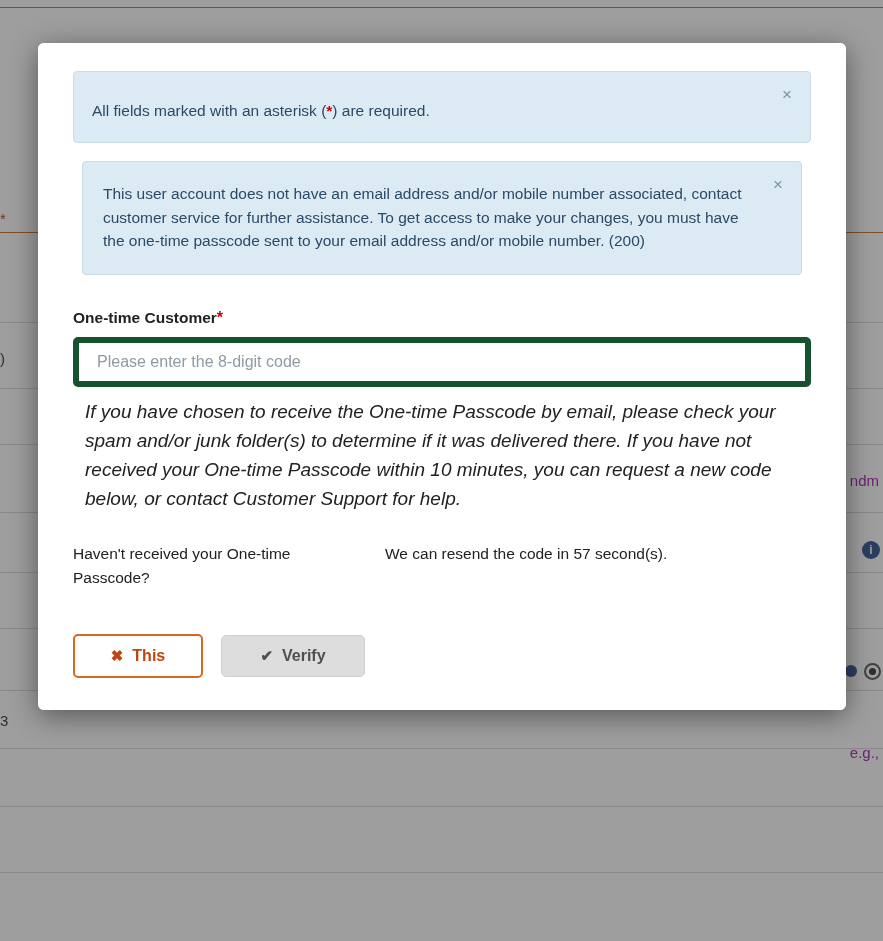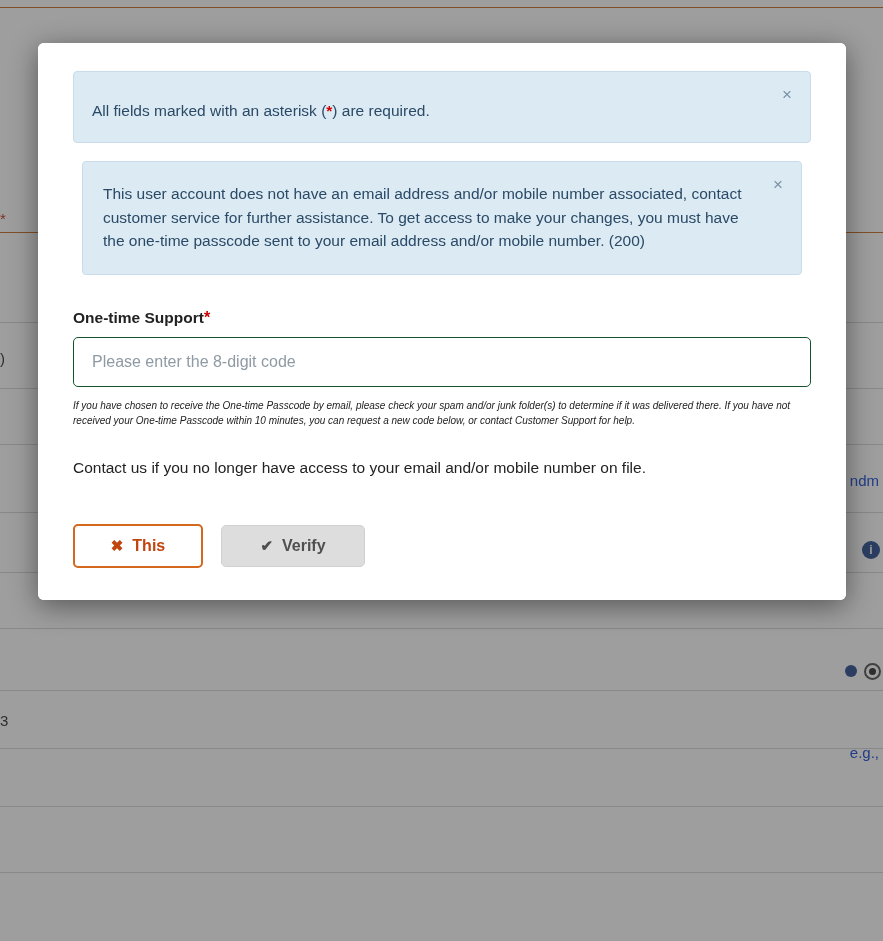--- a/index.html
+++ b/index.html
@@ -48,21 +48,21 @@
     position: absolute;
     left: 0;
     font-size: 15px;
     color: #333;
     font-family: "Liberation Sans", sans-serif;
   }
   .bg-right-text {
     position: absolute;
     right: 4px;
     font-size: 15px;
-    color: #1d4ed8;
+    color: #a21caf;
   }
   .bg-accent-text { color: #c0392b; }
 
   .bg-circle-icon {
     position: absolute;
     width: 18px; height: 18px;
     border-radius: 50%;
     background: #2e5090;
     color: #fff;
     font-size: 12px;
@@ -176,35 +176,35 @@
   .field-label .star {
     color: #cc0000;
     font-weight: bold;
     font-size: 16px;
   }
   .otp-input {
     display: block;
     width: 100%;
     margin-top: 10px;
     height: 50px;
-    border: 1px solid #14532d;
+    border: 6px solid #14532d;
     border-radius: 5px;
     padding: 10px 18px;
     font-size: 16px;
     color: #333;
     font-family: "Liberation Sans", sans-serif;
     background: #fff;
   }
   .otp-input::placeholder {
     color: #8f9aa3;
   }
 
   .help-italic {
-    margin: 11px 0 0 0;
-    font-size: 10px;
+    margin: 11px 0 0 12px;
+    font-size: 19px;
     font-style: italic;
     line-height: 1.52;
     color: #222;
   }
 
   .resend-row {
     display: flex;
     margin-top: 28px;
     font-size: 15.5px;
     color: #222;
@@ -305,28 +305,31 @@
         <span>All fields marked with an asterisk (</span><span class="req-star">*</span><span>) are required.</span>
         <button class="alert-close">×</button>
       </div>
 
       <div class="alert alert-info">
         <span>This user account does not have an email address and/or mobile number associated, contact customer service for further assistance. To get access to make your changes, you must have the one-time passcode sent to your email address and/or mobile number. (200)</span>
         <button class="alert-close">×</button>
       </div>
 
       <div class="field-block">
-        <label class="field-label"><span>One-time Support</span><span class="star">*</span></label>
+        <label class="field-label"><span>One-time Customer</span><span class="star">*</span></label>
         <input class="otp-input" type="text" placeholder="Please enter the 8-digit code" style="">
       </div>
 
       <p class="help-italic">If you have chosen to receive the One-time Passcode by email, please check your spam and/or junk folder(s) to determine if it was delivered there. If you have not received your One-time Passcode within 10 minutes, you can request a new code below, or contact Customer Support for help.</p>
 
-
-      <div class="contact-line">Contact us if you no longer have access to your email and/or mobile number on file.</div>
+      <div class="resend-row">
+        <div class="resend-q">Haven't received your One-time Passcode?</div>
+        <div class="resend-timer">We can resend the code in 57 second(s).</div>
+      </div>
+
 
       <div class="btn-row">
         <button class="btn btn-close">
           <span class="glyph">✖</span>
           <span>This</span>
         </button>
         <button class="btn btn-submit">
           <span class="glyph">✔</span>
           <span>Verify</span>
         </button>

